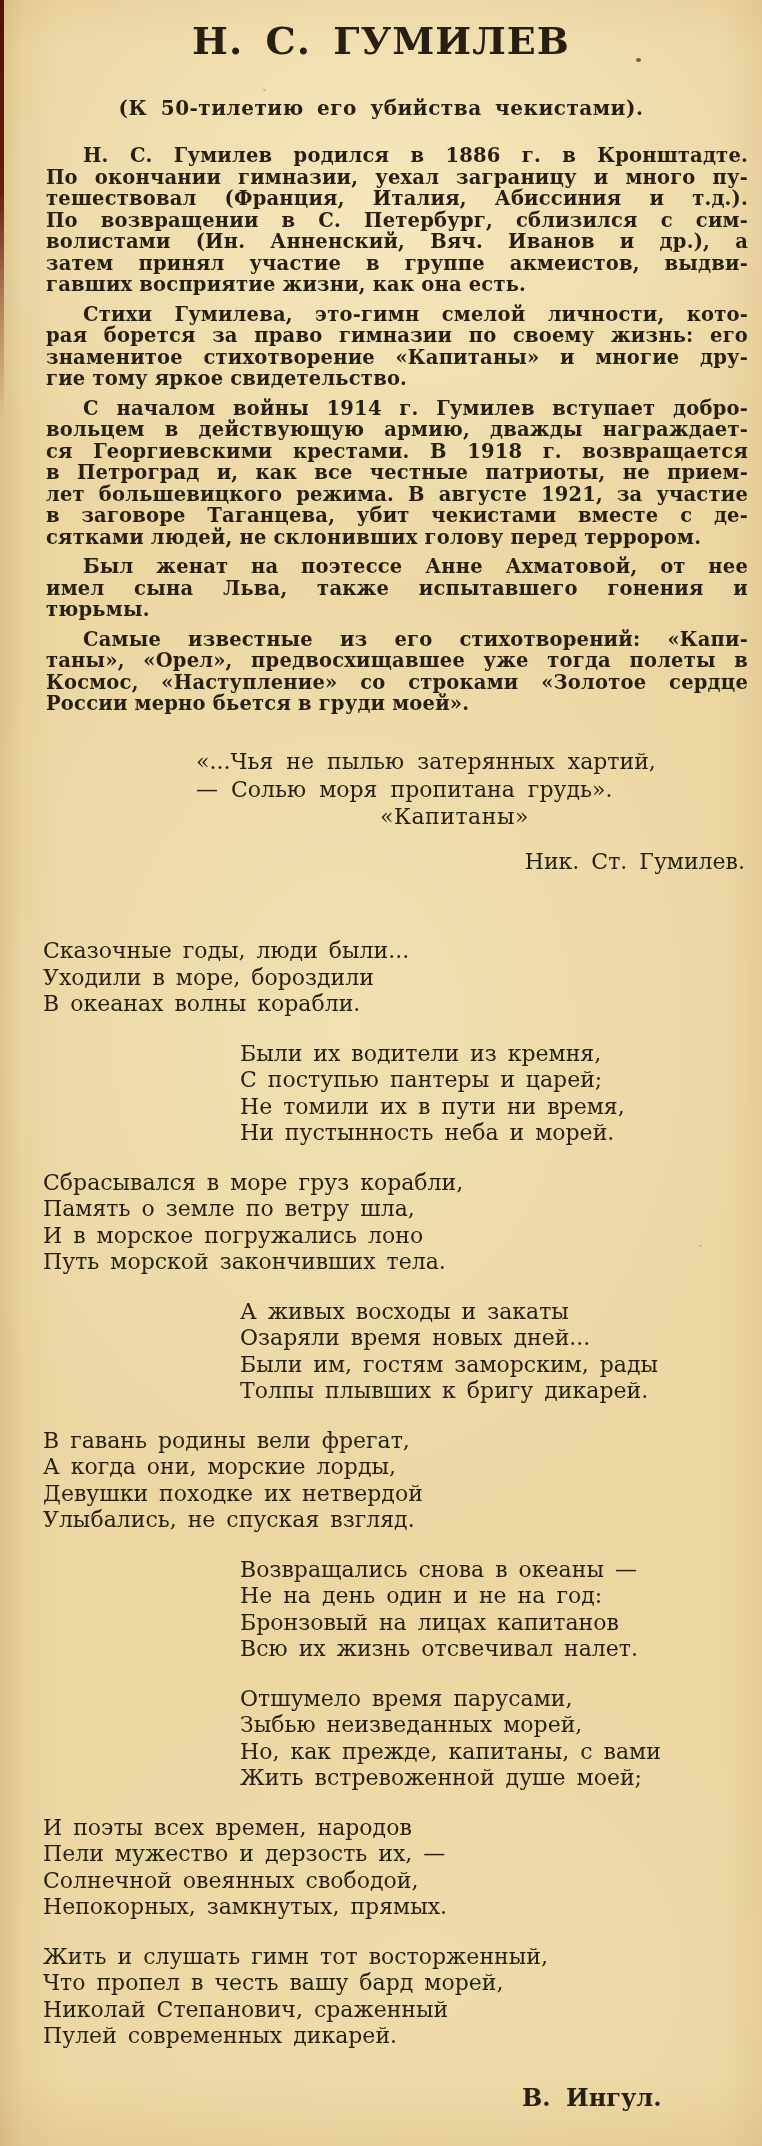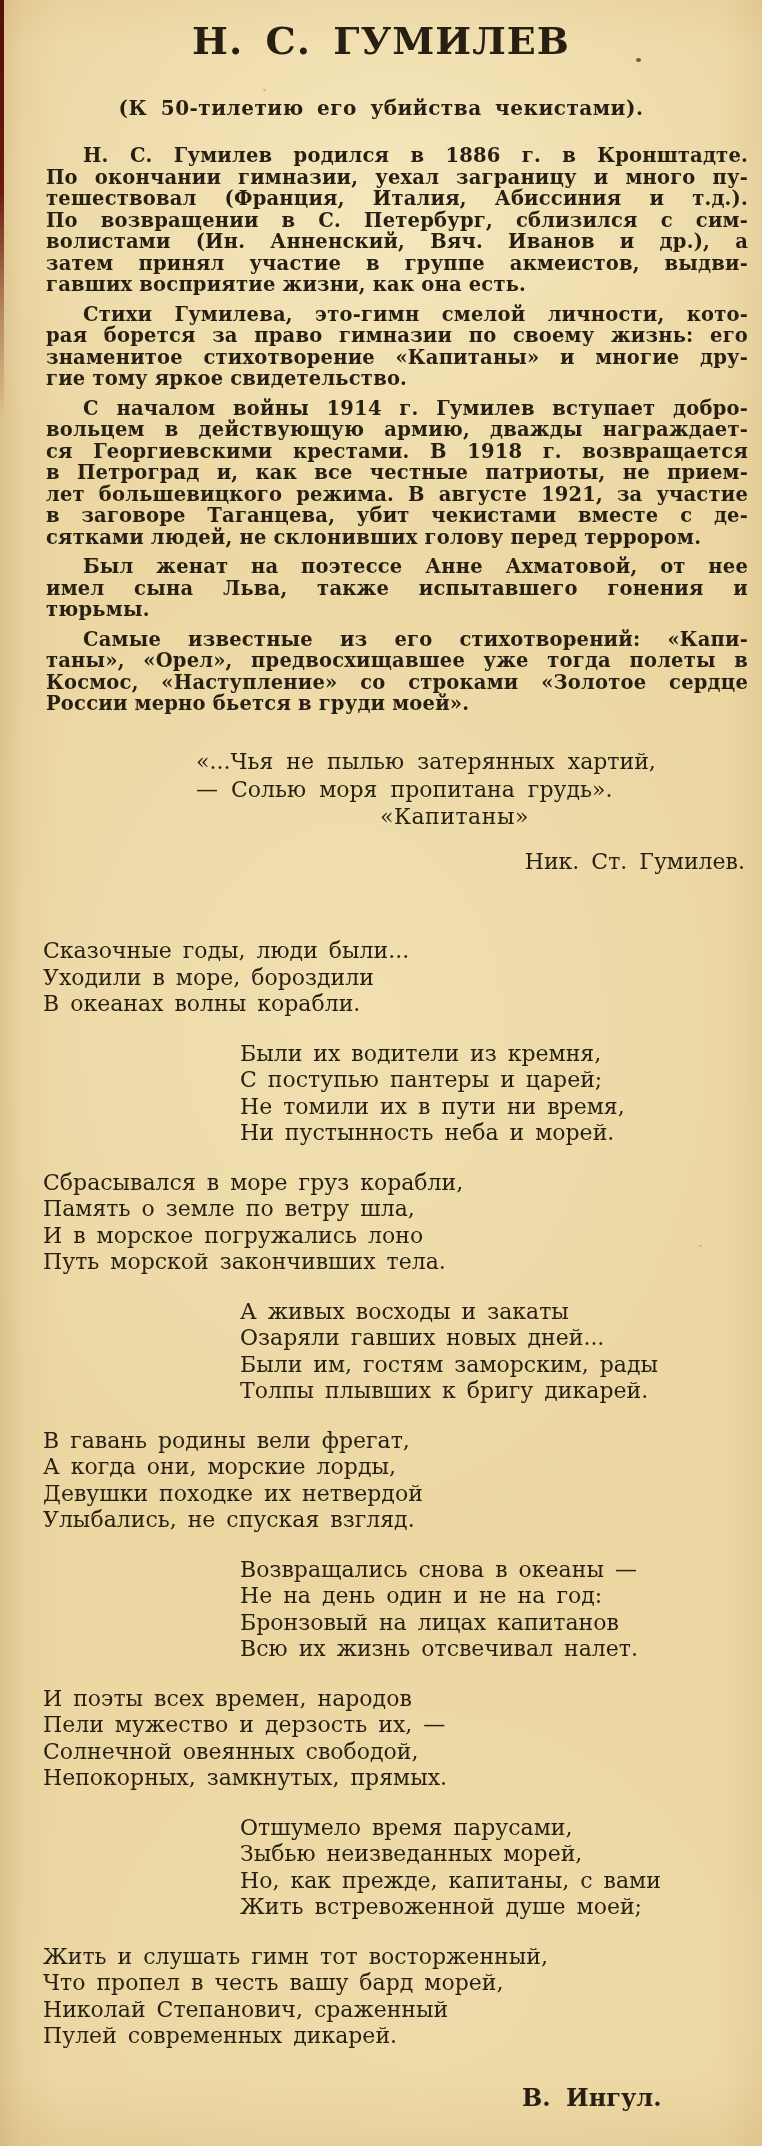--- a/index.html
+++ b/index.html
@@ -139,47 +139,47 @@
         <div class="pline">Ни пустынность неба и морей.</div>
       </div>
       <div class="stanza">
         <div class="pline">Сбрасывался в море груз корабли,</div>
         <div class="pline">Память о земле по ветру шла,</div>
         <div class="pline">И в морское погружались лоно</div>
         <div class="pline">Путь морской закончивших тела.</div>
       </div>
       <div class="stanza indent">
         <div class="pline">А живых восходы и закаты</div>
-        <div class="pline">Озаряли гавших новых дней...</div>
+        <div class="pline">Озаряли время новых дней...</div>
         <div class="pline">Были им, гостям заморским, рады</div>
         <div class="pline">Толпы плывших к бригу дикарей.</div>
       </div>
       <div class="stanza">
         <div class="pline">В гавань родины вели фрегат,</div>
         <div class="pline">А когда они, морские лорды,</div>
         <div class="pline">Девушки походке их нетвердой</div>
         <div class="pline">Улыбались, не спуская взгляд.</div>
       </div>
       <div class="stanza indent">
         <div class="pline">Возвращались снова в океаны —</div>
         <div class="pline">Не на день один и не на год:</div>
         <div class="pline">Бронзовый на лицах капитанов</div>
         <div class="pline">Всю их жизнь отсвечивал налет.</div>
       </div>
+      <div class="stanza indent">
+        <div class="pline">Отшумело время парусами,</div>
+        <div class="pline">Зыбью неизведанных морей,</div>
+        <div class="pline">Но, как прежде, капитаны, с вами</div>
+        <div class="pline">Жить встревоженной душе моей;</div>
+      </div>
       <div class="stanza">
         <div class="pline">И поэты всех времен, народов</div>
         <div class="pline">Пели мужество и дерзость их, —</div>
         <div class="pline">Солнечной овеянных свободой,</div>
         <div class="pline">Непокорных, замкнутых, прямых.</div>
-      </div>
-      <div class="stanza indent">
-        <div class="pline">Отшумело время парусами,</div>
-        <div class="pline">Зыбью неизведанных морей,</div>
-        <div class="pline">Но, как прежде, капитаны, с вами</div>
-        <div class="pline">Жить встревоженной душе моей;</div>
       </div>
       <div class="stanza">
         <div class="pline">Жить и слушать гимн тот восторженный,</div>
         <div class="pline">Что пропел в честь вашу бард морей,</div>
         <div class="pline">Николай Степанович, сраженный</div>
         <div class="pline">Пулей современных дикарей.</div>
       </div>
     </div>
 
   <div class="signature">В. Ингул.</div>

